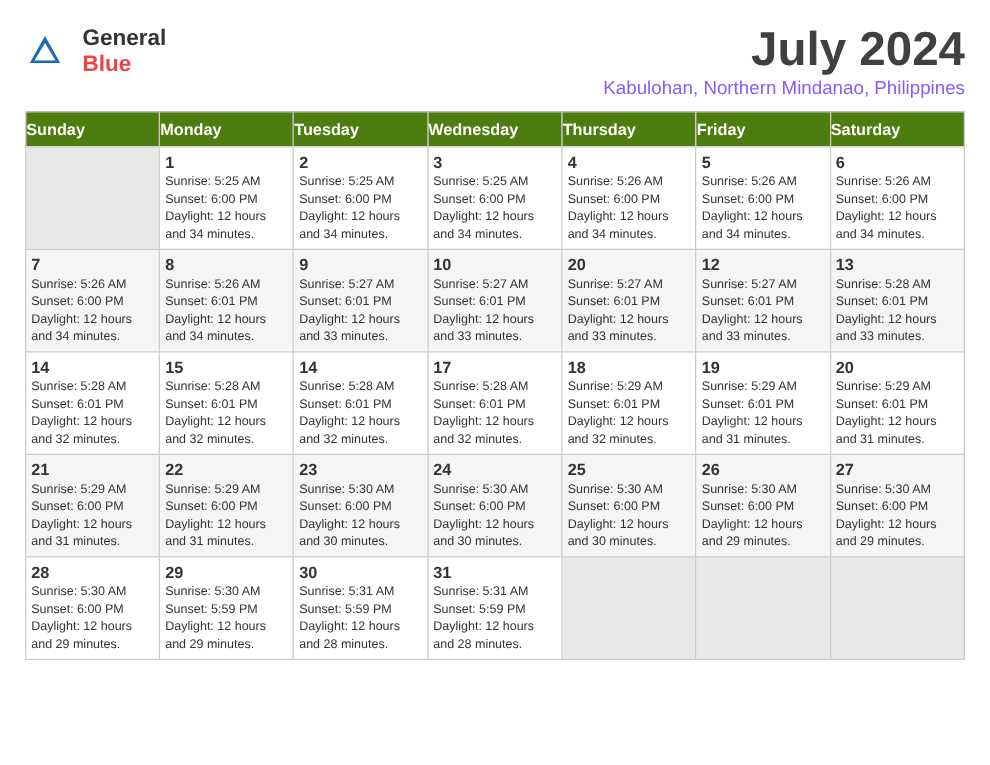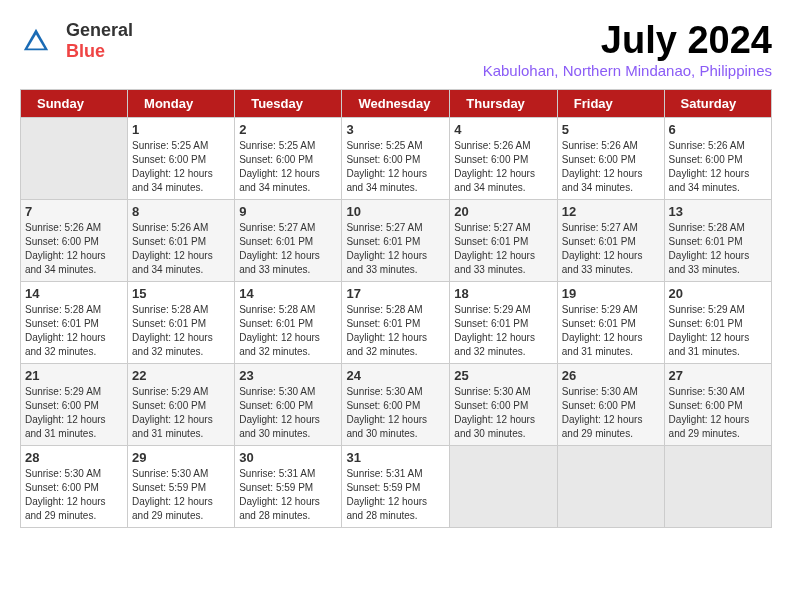--- a/index.html
+++ b/index.html
@@ -35,36 +35,36 @@
       width: 28px;
       height: 28px;
       margin-left: 2px;
     }
     .title-block {
       text-align: right;
     }
     .month-year {
       font-size: 38px;
       font-weight: bold;
-      color: #000000;
+      color: #404040;
       line-height: 1.1;
     }
     .location {
       font-size: 15px;
       color: #8b5cf6;
     }
     table {
       width: 100%;
       border-collapse: collapse;
       font-size: 11px;
     }
     thead tr th {
-      background-color: #b91c1c;
+      background-color: #4d7c0f;
       color: #fff;
-      padding: 6px 16px;
+      padding: 6px 0;
       text-align: left;
       font-size: 13px;
       font-weight: bold;
       border: 1px solid #ccc;
     }
     tbody tr td {
       border: 1px solid #ccc;
       vertical-align: top;
       padding: 4px;
       height: 80px;

